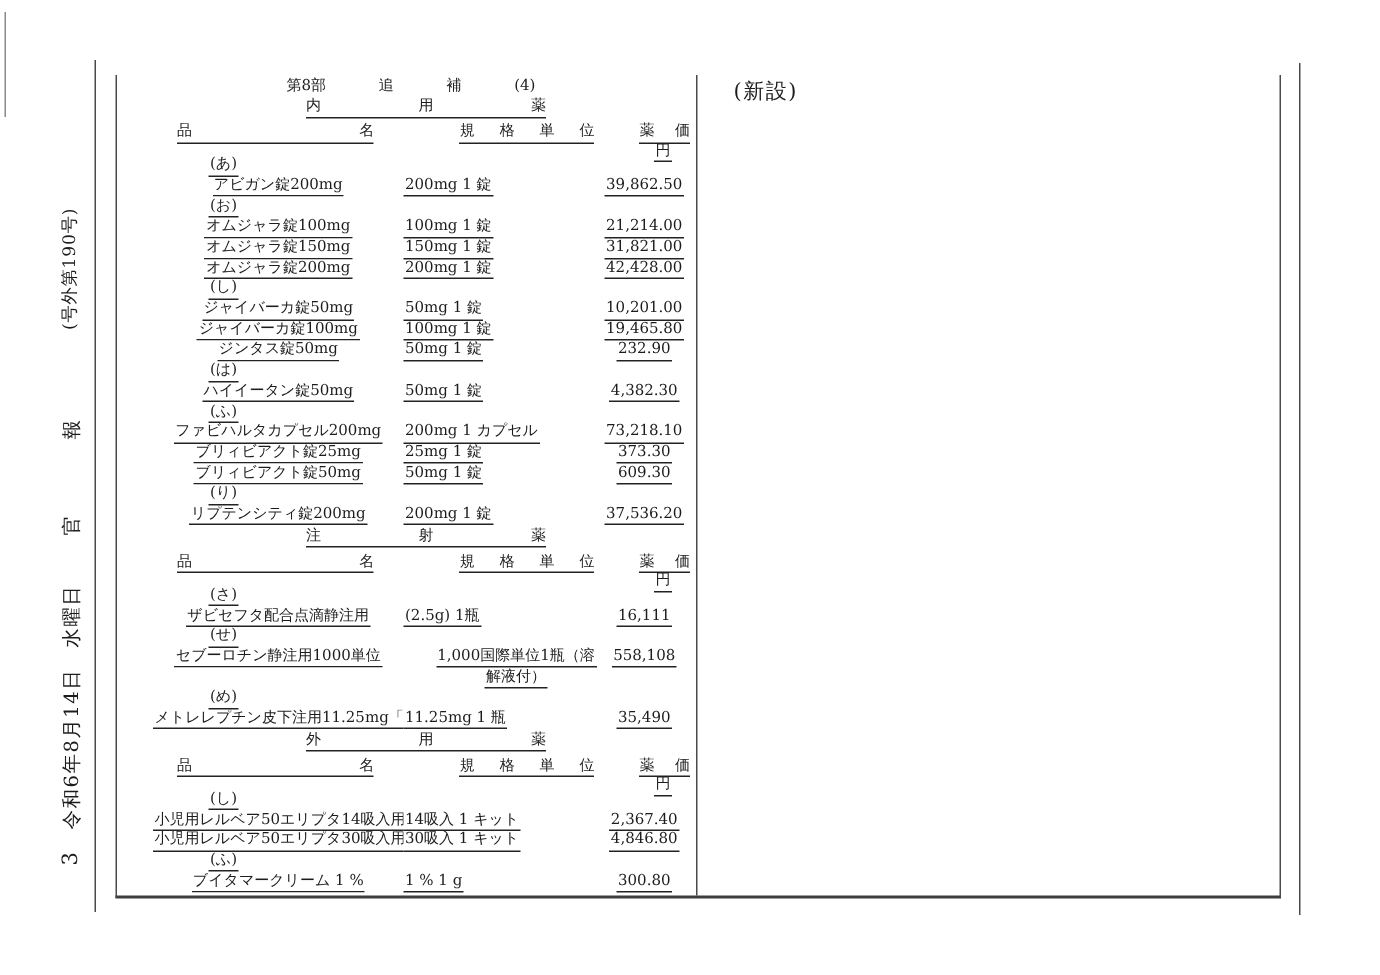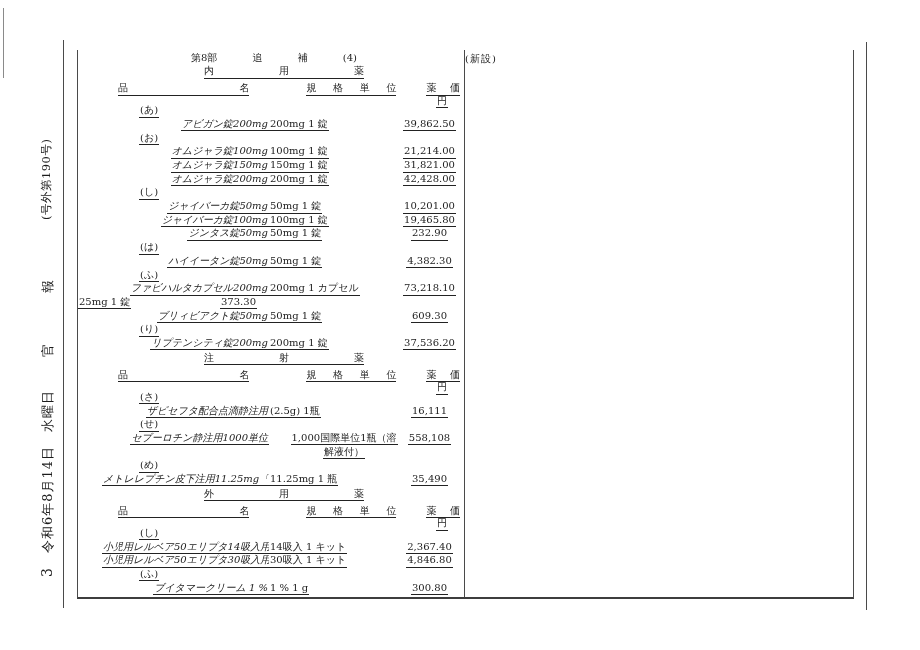--- a/index.html
+++ b/index.html
@@ -16,40 +16,40 @@
   .rule-right{left:866px;top:42px;height:568px;}
   
   .content-box{
     position:absolute;left:77px;top:50px;width:777px;height:549px;
     box-sizing:border-box;
     border-left:1px solid #4a4a4a;border-right:1px solid #4a4a4a;
     border-bottom:2px solid #3d3d3d;
   }
   .col-divider{position:absolute;left:386px;top:0;bottom:0;width:1px;background:#4a4a4a;}
   .doc-right{position:absolute;left:387px;top:0;right:0;bottom:0;}
-  .new-label{position:absolute;left:0;top:2px;font-size:10px;letter-spacing:1px;}
+  .new-label{position:absolute;left:24px;top:2px;font-size:14px;letter-spacing:1px;}
   
   .doc-left{position:absolute;left:0;top:0;width:386px;font-size:10px;line-height:1.15;}
   .r{display:flex;align-items:flex-end;height:13.7px;box-sizing:border-box;padding-right:4px;white-space:nowrap;}
   .r-part{height:13.9px;}
   .r-group{height:15px;}
   .r-cols{height:17px;}
   .r-unit{height:12.4px;}
   .r-sec{height:13.7px;}
   .r-sec-first{height:9.5px;}
   .u{display:inline-block;border-bottom:1px solid #222;padding:0 1px 1px 1px;}
   .part-line{margin-left:113px;width:166px;display:flex;justify-content:space-between;}
   .hg{display:flex;justify-content:space-between;border-bottom:1px solid #222;padding-bottom:1px;box-sizing:border-box;}
   .hg-group{margin-left:126px;width:160px;}
   .hg-itemname{margin-left:40px;width:133px;}
   .hg-spec{margin-left:57px;width:91px;}
   .hg-price{margin-left:30px;width:34px;}
   .unit-span{margin-left:358px;}
   .sec-span{margin-left:61px;}
-  .c-name{flex:1;padding-left:24px;text-align:right;overflow:hidden;font-style:italic;}
+  .c-name{flex:1;padding-left:24px;text-align:center;overflow:hidden;}
   .c-spec{width:130px;text-align:left;}
   .c-spec.wrap{text-align:center;padding-left:20px;box-sizing:border-box;}
   .c-price{width:61px;text-align:center;}
   
   .v-header{
     position:absolute;left:36px;top:577px;width:450px;height:24px;
     transform-origin:0 0;transform:rotate(-90deg);
     font-size:13px;
   }
   .v-header span{position:absolute;top:3px;white-space:nowrap;}
@@ -165,20 +165,21 @@
       </div>
       <div class="r r-sec">
         <span class="u sec-span">(ふ)</span>
       </div>
       <div class="r r-drug">
         <div class="c-name"><span class="u">ファビハルタカプセル200mg</span></div>
         <div class="c-spec"><span class="u">200mg 1 カプセル</span></div>
         <div class="c-price"><span class="u">73,218.10</span></div>
       </div>
       <div class="r r-drug">
+        <div class="c-name"><span class="u">ブリィビアクト錠25mg</span></div>
         <div class="c-spec"><span class="u">25mg 1 錠</span></div>
         <div class="c-price"><span class="u">373.30</span></div>
       </div>
       <div class="r r-drug">
         <div class="c-name"><span class="u">ブリィビアクト錠50mg</span></div>
         <div class="c-spec"><span class="u">50mg 1 錠</span></div>
         <div class="c-price"><span class="u">609.30</span></div>
       </div>
       <div class="r r-sec">
         <span class="u sec-span">(り)</span>

